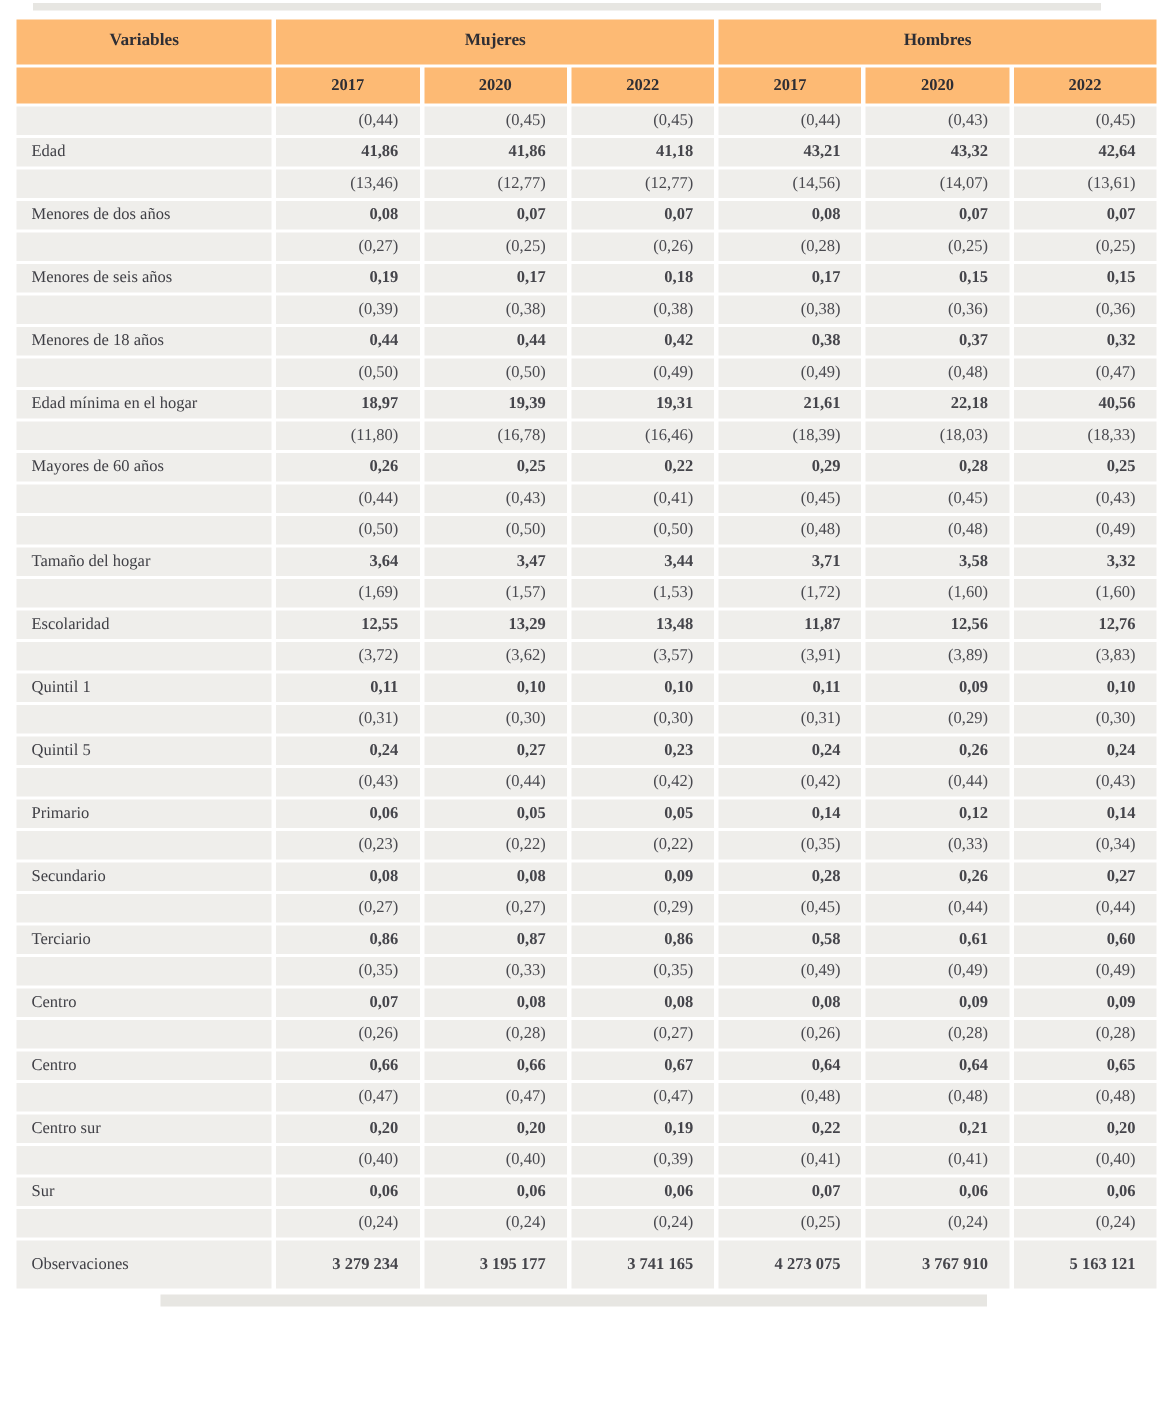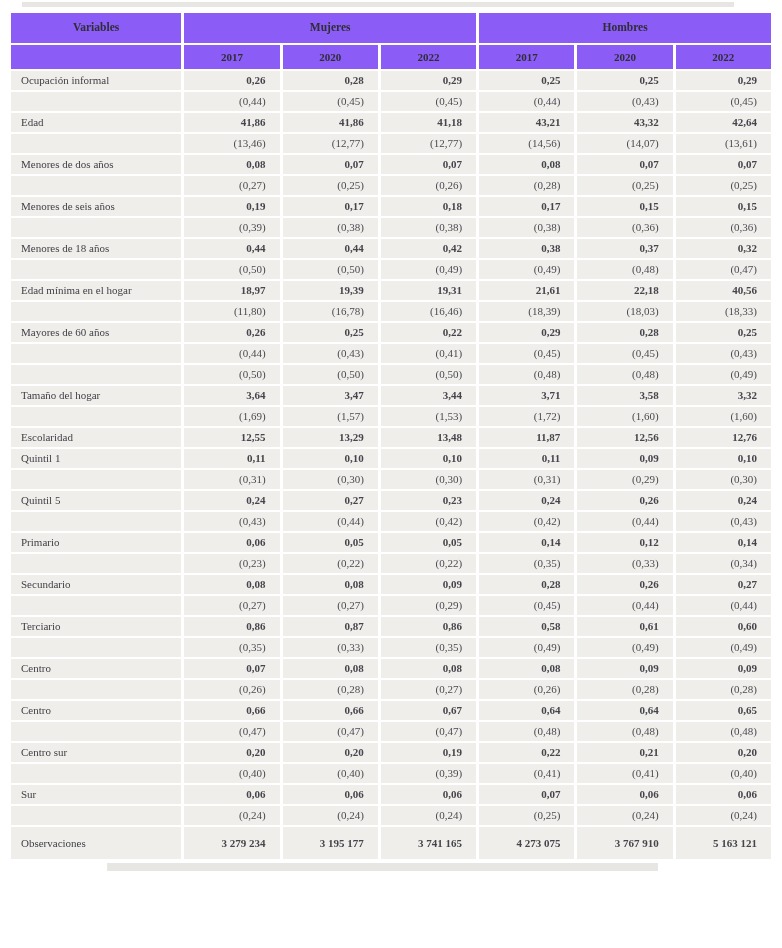--- a/index.html
+++ b/index.html
@@ -22,21 +22,21 @@
     width:766px;margin-left:8px;table-layout:fixed;
   }
   col.varcol{width:168px;}
   col.datacol{width:94px;}
   th,td{
     background:#efeeeb;color:#3f3f45;
     font-size:11px;line-height:1;padding:0;
     overflow:hidden;white-space:nowrap;
   }
   thead th{
-    background:#8b5cf6;color:#2e2e34;
+    background:#fdba74;color:#2e2e34;
     font-weight:bold;text-align:center;
   }
   tr.h1 th{height:30px;font-size:11.5px;}
   tr.h2 th{height:24px;}
   tbody td{height:19px;}
   td.lbl{text-align:left;padding-left:10px;}
   td.num{text-align:right;padding-right:14px;font-weight:bold;color:#45454b;}
   td.sd{text-align:right;padding-right:14px;color:#4a4a50;}
   tr.obs td{height:32px;}
   tr.obs td.lbl{font-weight:normal;}
@@ -70,29 +70,20 @@
         <th>2017</th>
         <th>2020</th>
         <th>2022</th>
         <th>2017</th>
         <th>2020</th>
         <th>2022</th>
       </tr>
     </thead>
     <tbody id="tbody">
         <tr>
-          <td class="lbl">Ocupación informal</td>
-          <td class="num">0,26</td>
-          <td class="num">0,28</td>
-          <td class="num">0,29</td>
-          <td class="num">0,25</td>
-          <td class="num">0,25</td>
-          <td class="num">0,29</td>
-        </tr>
-        <tr>
           <td class="lbl"></td>
           <td class="sd">(0,44)</td>
           <td class="sd">(0,45)</td>
           <td class="sd">(0,45)</td>
           <td class="sd">(0,44)</td>
           <td class="sd">(0,43)</td>
           <td class="sd">(0,45)</td>
         </tr>
         <tr>
           <td class="lbl">Edad</td>
@@ -230,20 +221,29 @@
           <td class="sd">(1,60)</td>
         </tr>
         <tr>
           <td class="lbl">Escolaridad</td>
           <td class="num">12,55</td>
           <td class="num">13,29</td>
           <td class="num">13,48</td>
           <td class="num">11,87</td>
           <td class="num">12,56</td>
           <td class="num">12,76</td>
+        </tr>
+        <tr>
+          <td class="lbl"></td>
+          <td class="sd">(3,72)</td>
+          <td class="sd">(3,62)</td>
+          <td class="sd">(3,57)</td>
+          <td class="sd">(3,91)</td>
+          <td class="sd">(3,89)</td>
+          <td class="sd">(3,83)</td>
         </tr>
         <tr>
           <td class="lbl">Quintil 1</td>
           <td class="num">0,11</td>
           <td class="num">0,10</td>
           <td class="num">0,10</td>
           <td class="num">0,11</td>
           <td class="num">0,09</td>
           <td class="num">0,10</td>
         </tr>

